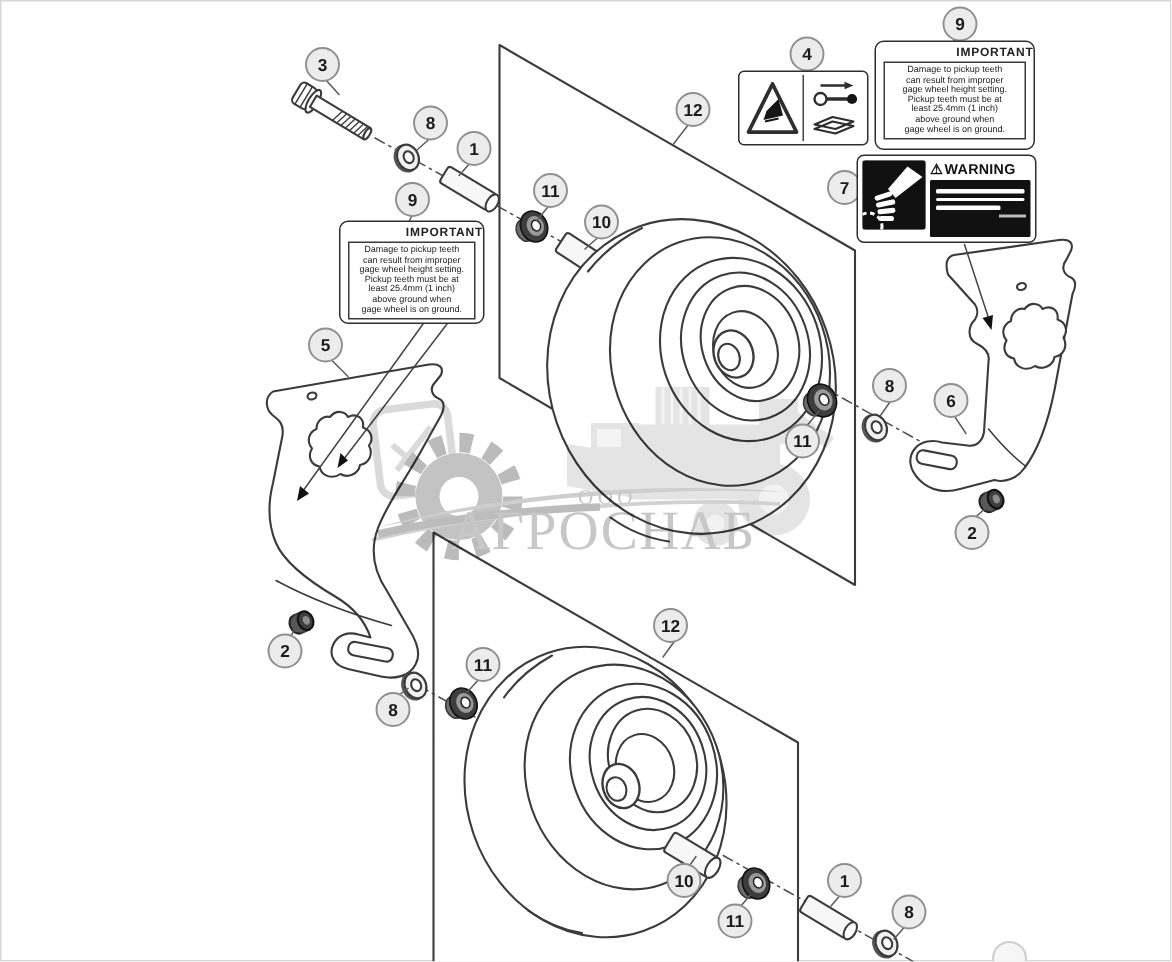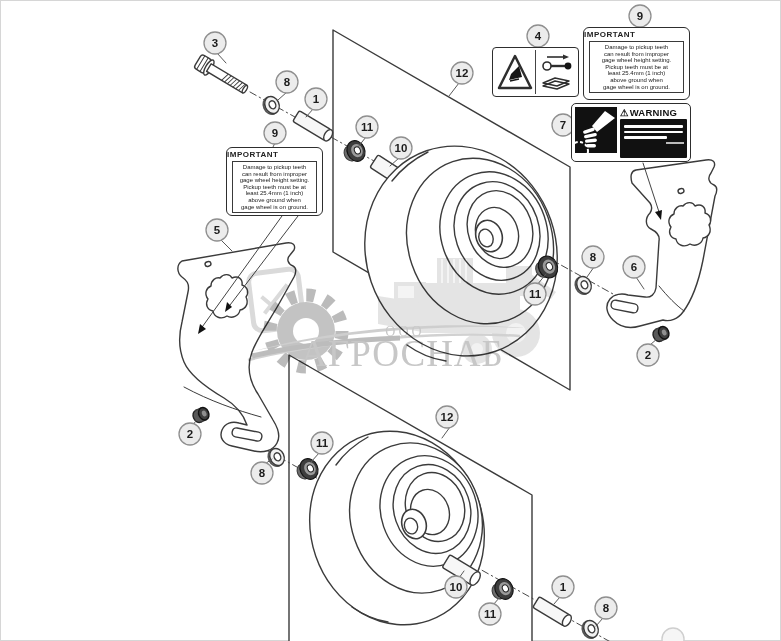--- a/index.html
+++ b/index.html
@@ -4,21 +4,21 @@
 <style>
   html,body{margin:0;padding:0;background:#fff;}
   #stage{position:relative;width:781px;height:641px;background:#fff;overflow:hidden;
          font-family:"Liberation Sans",sans-serif;box-shadow:inset 0 0 0 1px #d6d6d6;}
   #art{position:absolute;left:0;top:0;}
   .callout-circle{fill:#ececec;stroke:#8f8f8f;stroke-width:1.3;}
   .callout-num{font:bold 11.5px "Liberation Sans",sans-serif;text-anchor:middle;fill:#1c1c1c;}
   .wm-text{font-family:"Liberation Serif",serif;fill:#c4c4c4;text-anchor:middle;}
   .lbl{position:absolute;box-sizing:border-box;border:1.5px solid #2e2e2e;border-radius:6px;
        background:#fff;color:#222;}
-  .imp-title{text-align:left;font-size:8px;font-weight:bold;letter-spacing:.5px;padding-top:2px;}
+  .imp-title{text-align:right;font-size:8px;font-weight:bold;letter-spacing:.5px;padding-top:2px;}
   .imp-box{border:1px solid #3a3a3a;margin:2px 5px 3px 5px;padding:2px 1px;}
   .imp-box div{font-size:6px;line-height:6.6px;text-align:center;white-space:nowrap;}
   .warn-flex{display:flex;gap:3px;padding:3px;height:100%;box-sizing:border-box;}
   .warn-picto{width:42px;height:46px;background:#111;border-radius:2px;flex:none;}
   .warn-right{flex:1;display:flex;flex-direction:column;}
   .warn-title{font-size:9.5px;font-weight:900;letter-spacing:.2px;color:#111;display:flex;align-items:center;gap:1px;}
   .warn-body{flex:1;background:#111;border-radius:1px;margin-top:1px;padding:3px 3px 2px 3px;}
   .wbar{height:2.5px;background:#fdfdfd;margin:3px 1px;border-radius:1px;}
   .wbar.short{width:70%;}
   .wcode{height:2px;width:30%;background:#bbb;margin:1px 0 0 auto;}

